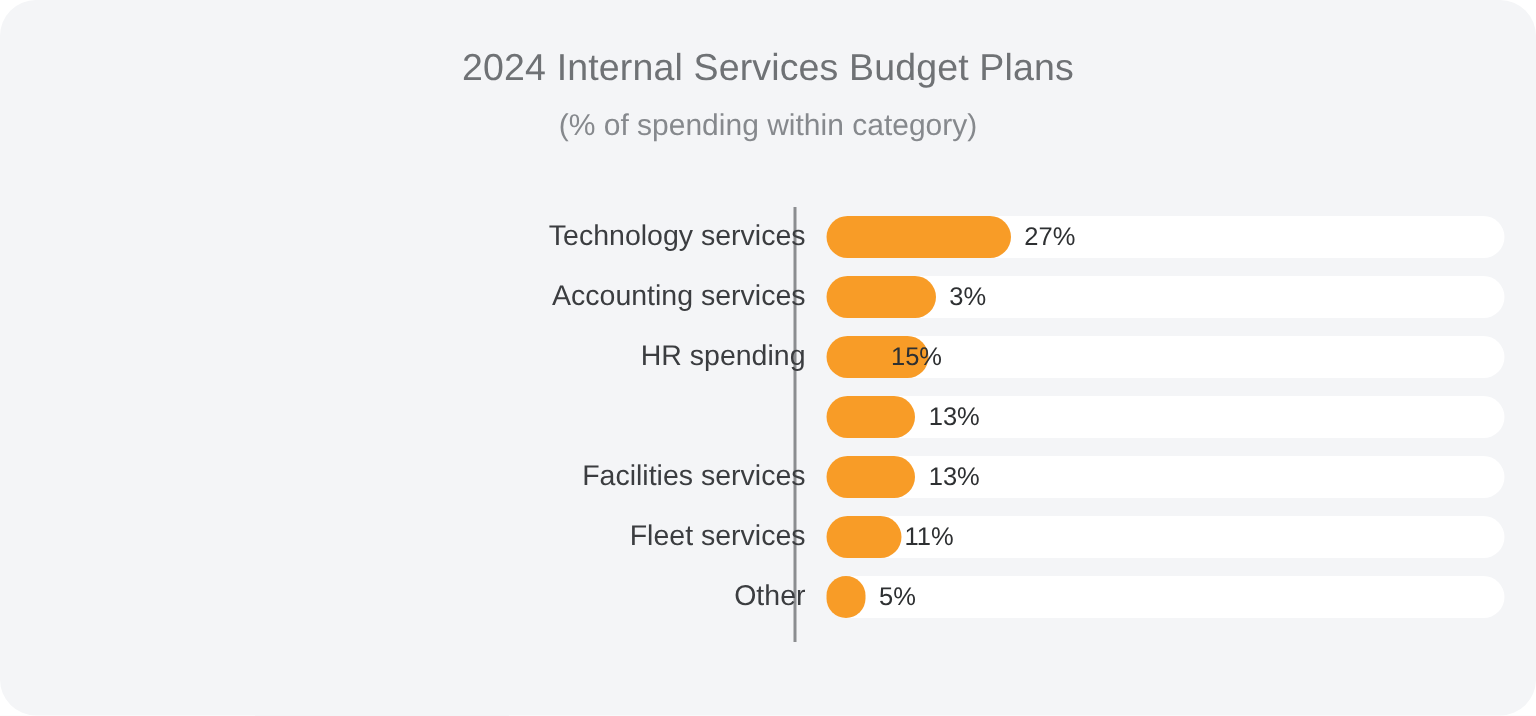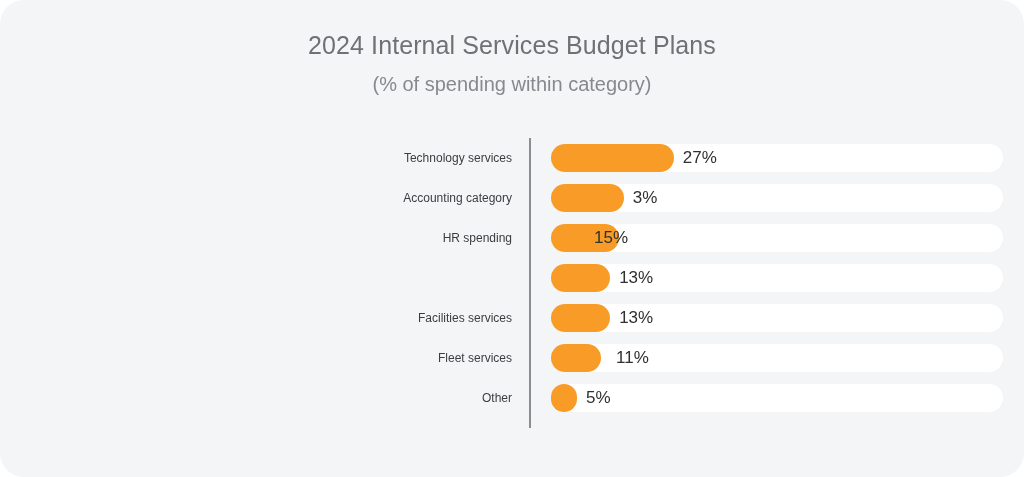--- a/index.html
+++ b/index.html
@@ -78,23 +78,24 @@
   }
 
   .cat-label {
     position: absolute;
     left: 0;
     top: 0;
     width: 512px;
     height: 32px;
     line-height: 32px;
     text-align: right;
-    font-size: 12px;
+    font-size: 19px;
     color: #3b3d40;
     white-space: nowrap;
+    padding-left: 25px;
   }
 
   .track {
     position: absolute;
     left: 551px;
     top: 2px;
     width: 452px;
     height: 28px;
     background: #ffffff;
     border-radius: 14px;
@@ -132,21 +133,21 @@
   <div class="plot-area">
     <div class="axis-line"></div>
     <div class="rows" id="bar-rows">
         <div class="bar-row">
           <div class="cat-label">Technology services</div>
           <div class="track"></div>
           <div class="bar-fill" style="width: 122.85px;"></div>
           <div class="bar-value" style="left: 682.85px;">27%</div>
         </div>
         <div class="bar-row">
-          <div class="cat-label">Accounting category</div>
+          <div class="cat-label">Accounting services</div>
           <div class="track"></div>
           <div class="bar-fill" style="width: 72.8px;"></div>
           <div class="bar-value" style="left: 632.8px;">3%</div>
         </div>
         <div class="bar-row">
           <div class="cat-label">HR spending</div>
           <div class="track"></div>
           <div class="bar-fill" style="width: 68.25px;"></div>
           <div class="bar-value" style="left: 594px;">15%</div>
         </div>
@@ -158,21 +159,21 @@
         <div class="bar-row">
           <div class="cat-label">Facilities services</div>
           <div class="track"></div>
           <div class="bar-fill" style="width: 59.15px;"></div>
           <div class="bar-value" style="left: 619.15px;">13%</div>
         </div>
         <div class="bar-row">
           <div class="cat-label">Fleet services</div>
           <div class="track"></div>
           <div class="bar-fill" style="width: 50.05px;"></div>
-          <div class="bar-value" style="left: 616px;">11%</div>
+          <div class="bar-value" style="left: 603px;">11%</div>
         </div>
         <div class="bar-row">
           <div class="cat-label">Other</div>
           <div class="track"></div>
           <div class="bar-fill" style="width: 26px;"></div>
           <div class="bar-value" style="left: 586px;">5%</div>
         </div>
       </div>
   </div>
 

